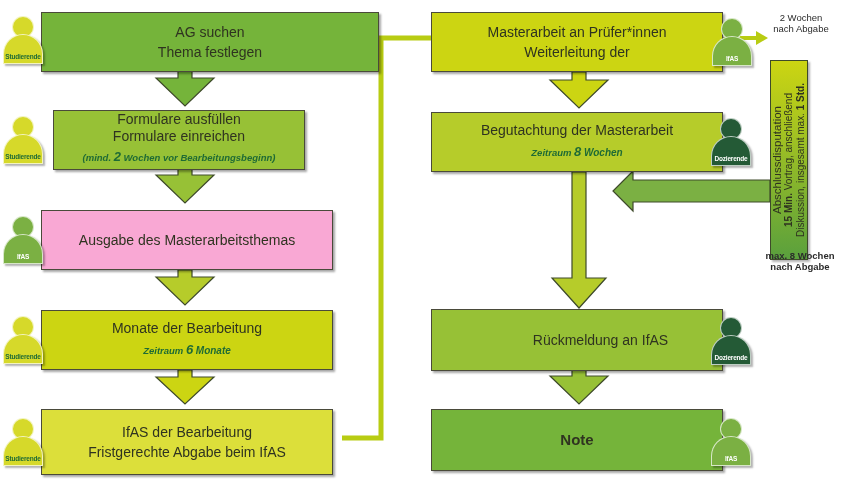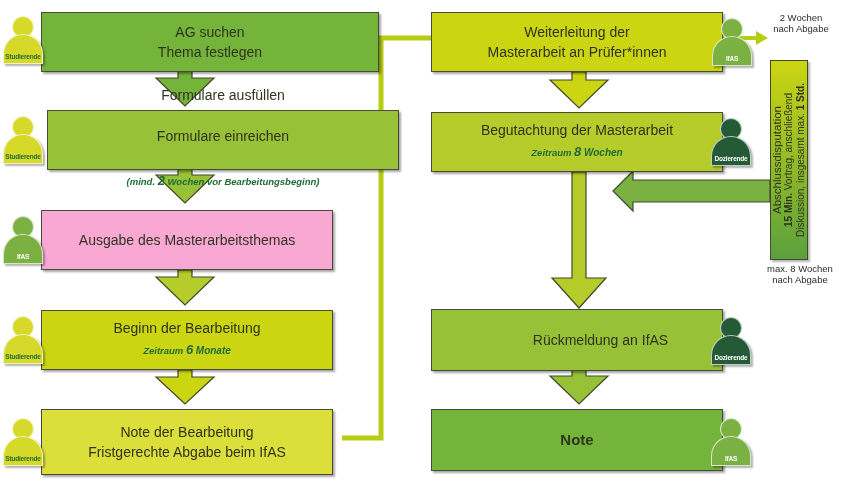--- a/index.html
+++ b/index.html
@@ -50,48 +50,48 @@
   <polyline points="342,438 381,438 381,38 432,38" fill="none" stroke="#b8cc12" stroke-width="5"></polyline>
   <line x1="432" y1="38" x2="740" y2="38" stroke="#b8cc12" stroke-width="2" stroke-dasharray="10,6" opacity="0.7"></line>
   <line x1="740" y1="38" x2="758" y2="38" stroke="#b8cc12" stroke-width="4"></line>
   <polygon points="756,31 768,38 756,45" fill="#b8cc12"></polygon>
 </svg>
 
 <div class="box" style="left:41px;top:12px;width:338px;height:60px;background:#75b43a;">
   <div class="line">AG suchen</div>
   <div class="line">Thema festlegen</div>
 </div>
-<div class="box" style="left:47px;top:110px;width:352px;height:60px;background:#97c136;gap:24px;">
+<div class="box" style="left:53px;top:110px;width:252px;height:60px;background:#97c136;">
   <div class="line" style="line-height:17px">Formulare ausfüllen</div>
   <div class="line" style="line-height:17px">Formulare einreichen</div>
   <div class="sub">
     <span>(mind.</span>
     <span class="big">2</span>
     <span>Wochen vor Bearbeitungsbeginn)</span>
   </div>
 </div>
 <div class="box" style="left:41px;top:210px;width:292px;height:60px;background:#f9a8d4;">
   <div class="line">Ausgabe des Masterarbeitsthemas</div>
 </div>
 <div class="box" style="left:41px;top:310px;width:292px;height:60px;background:#ccd512;">
-  <div class="line">Beginn der Bearbeitung</div>
+  <div class="line">Monate der Bearbeitung</div>
   <div class="sub">
     <span>Zeitraum</span>
     <span class="big">6</span>
     <span style="font-size:10px">Monate</span>
   </div>
 </div>
 <div class="box" style="left:41px;top:409px;width:292px;height:66px;background:#dcdf3a;">
-  <div class="line">Note der Bearbeitung</div>
+  <div class="line">IfAS der Bearbeitung</div>
   <div class="line">Fristgerechte Abgabe beim IfAS</div>
 </div>
 
 <div class="box" style="left:431px;top:12px;width:292px;height:60px;background:#ccd512;">
+  <div class="line">Masterarbeit an Prüfer*innen</div>
   <div class="line">Weiterleitung der</div>
-  <div class="line">Masterarbeit an Prüfer*innen</div>
 </div>
 <div class="box" style="left:431px;top:112px;width:292px;height:60px;background:#b6cc2a;">
   <div class="line">Begutachtung der Masterarbeit</div>
   <div class="sub">
     <span>Zeitraum</span>
     <span class="big">8</span>
     <span style="font-size:10px">Wochen</span>
   </div>
 </div>
 <div class="box" style="left:431px;top:309px;width:292px;height:62px;background:#97c136;padding-left:47px;">
@@ -105,21 +105,21 @@
   <div>2 Wochen</div>
   <div>nach Abgabe</div>
 </div>
 <div class="vert">
   <div class="vert-inner">
     <div class="v1">Abschlussdisputation</div>
     <div><b>15 Min.</b> <span>Vortrag, anschließend</span></div>
     <div><span>Diskussion, insgesamt max.</span> <b>1 Std.</b></div>
   </div>
 </div>
-<div class="note-text" style="left:758px;top:263px;width:84px;">
+<div class="note-text" style="left:758px;top:250px;width:84px;font-weight:bold;">
   <div>max. 8 Wochen</div>
   <div>nach Abgabe</div>
 </div>
 
 <div class="avatar" style="left:2px;top:16px;">
   <div class="head" style="background:#d6d92a"></div>
   <div class="body" style="background:#d6d92a"></div>
   <div class="lbl" style="color:#1f6b35">Studierende</div>
 </div>
 <div class="avatar" style="left:2px;top:116px;">

